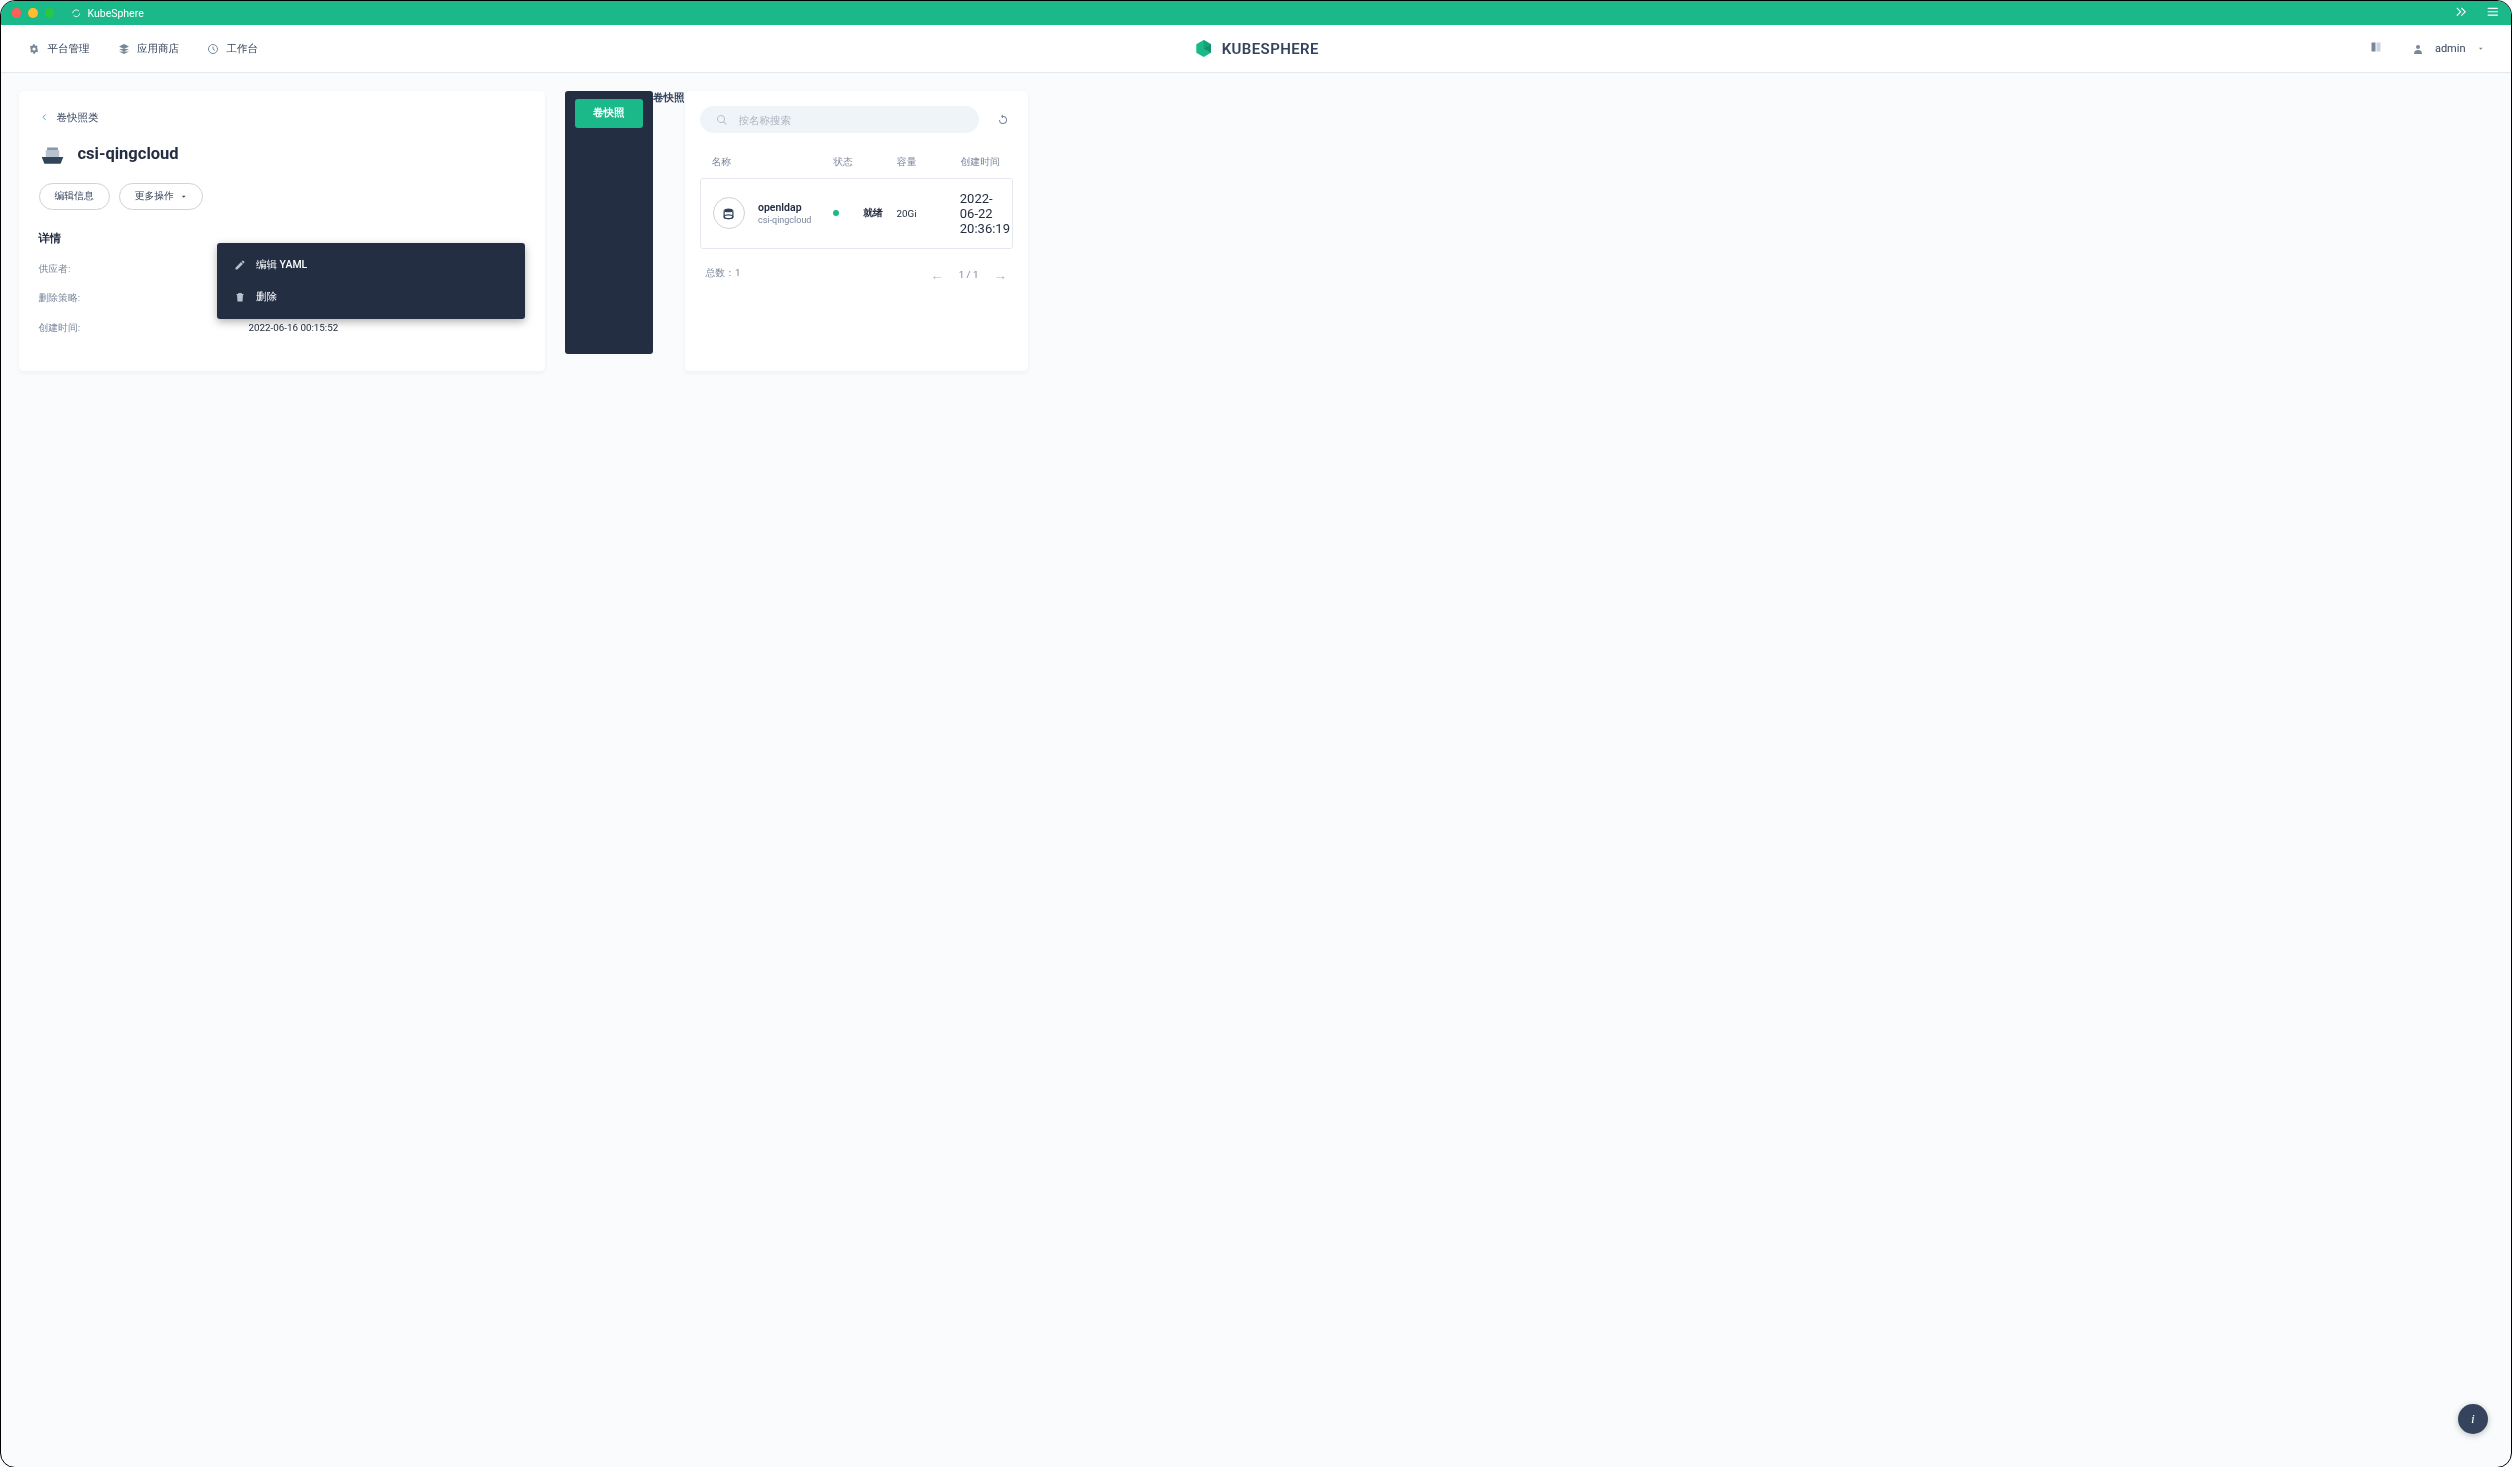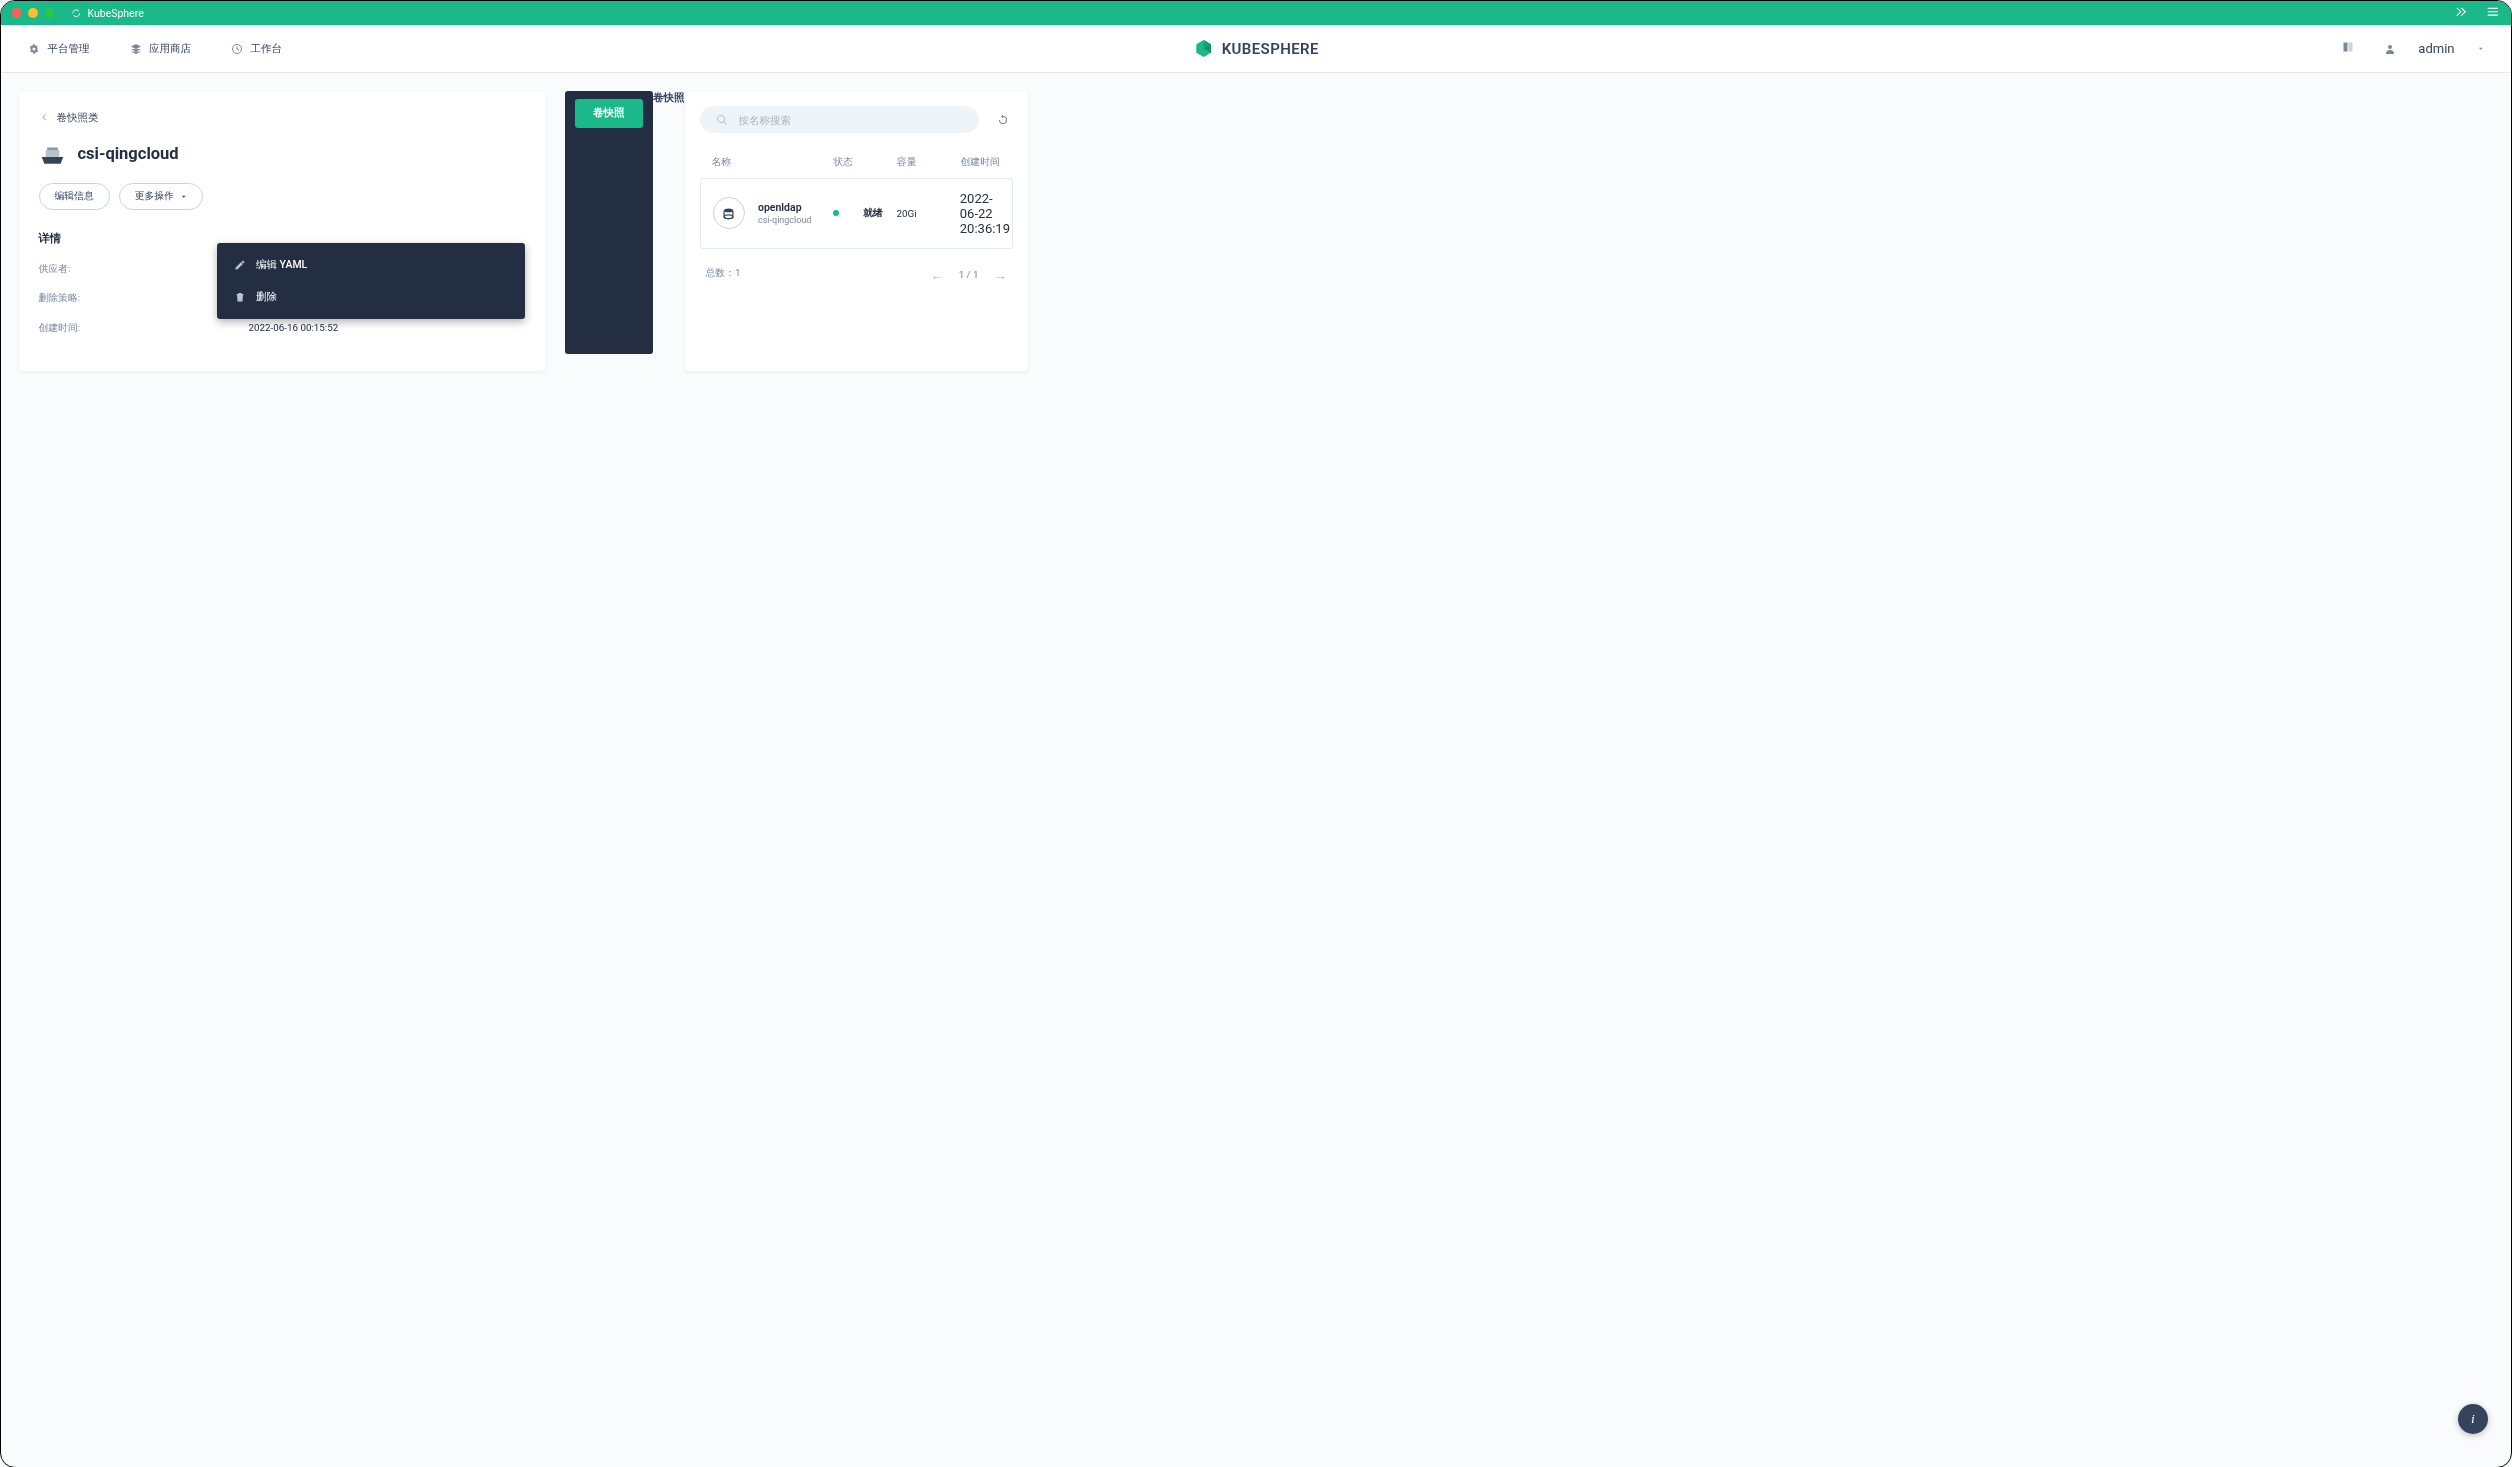--- a/index.html
+++ b/index.html
@@ -34,27 +34,27 @@
     
     .topnav {
       background: #fff;
       height: 48px;
       border-bottom: 0.8px solid #e3e9ef;
       display: flex;
       align-items: center;
       padding: 0 27px;
       position: relative;
     }
-    .topnav-left { display: flex; gap: 40px; }
+    .topnav-left { display: flex; gap: 28px; }
     .nav-item { display: flex; align-items: center; gap: 7.5px; color: #36435c; font-size: 10.5px; font-weight: 500; cursor: pointer; }
     .nav-item svg { width: 12px; height: 12px; fill: #79879c; }
     .logo-center { position: absolute; left: 50%; transform: translateX(-50%); display: flex; align-items: center; gap: 7.5px; }
     .logo-text { font-size: 15px; font-weight: 600; letter-spacing: 0.4px; color: #36435c; }
     .topnav-right { margin-left: auto; display: flex; align-items: center; gap: 30px; }
-    .user-block { display: flex; align-items: center; gap: 22px; color: #36435c; font-size: 13px; }
+    .user-block { display: flex; align-items: center; gap: 11px; color: #36435c; font-size: 11px; }
     
     
     .content { display: flex; padding: 18px; gap: 19.5px; }
     
     
     .left-panel {
       width: 526px;
       background: #fff;
       border-radius: 4.5px;
       padding: 19.5px;

